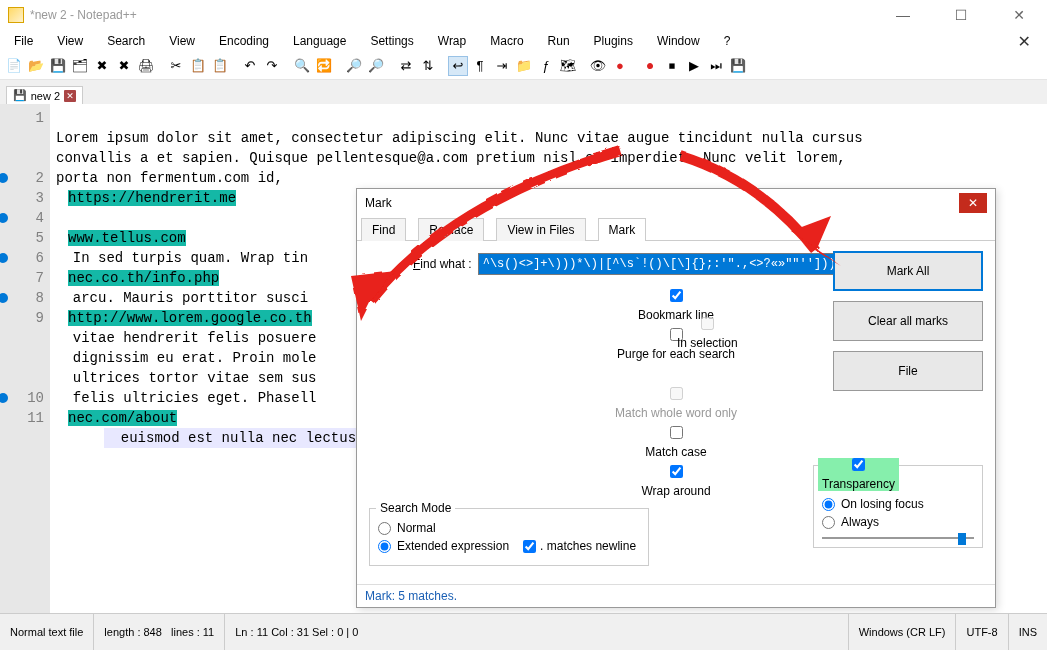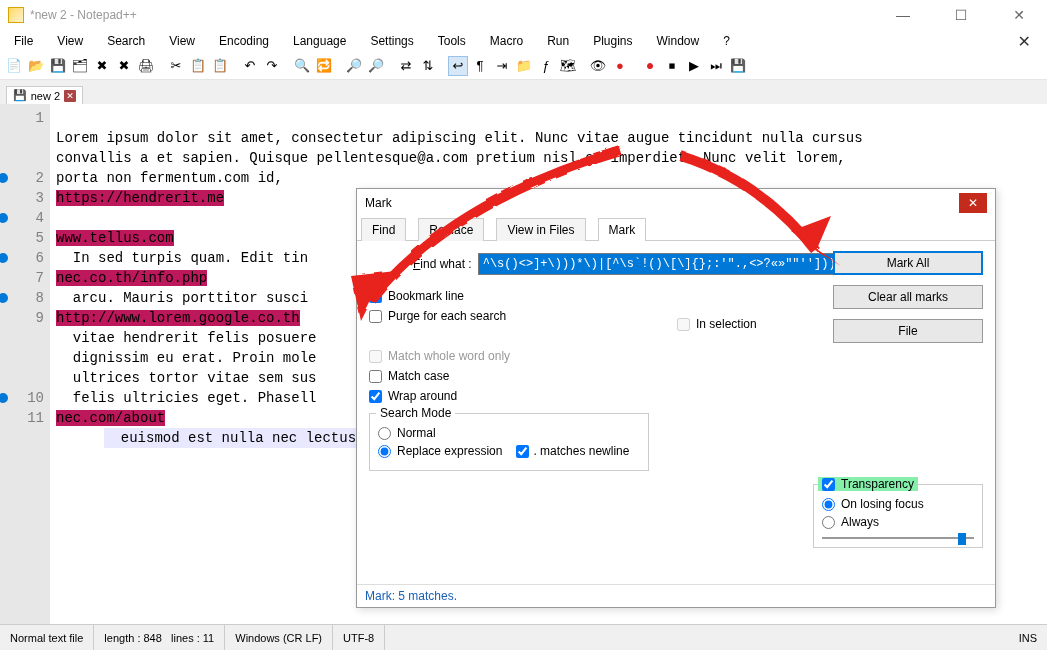--- a/index.html
+++ b/index.html
@@ -105,27 +105,27 @@
 .code {
   flex: 1;
   font-family: "Courier New", monospace;
   font-size: 14px;
   line-height: 20px;
   padding: 4px 4px 0 6px;
   white-space: pre;
   color: #000;
   position: relative;
 }
-.code .hl { background: #be185d; }
+.code .hl { background: #14b8a6; margin-left: 12px; }
 .code .current-line { background: #e8e8ff; display: inline-block; margin-left: 48px; }
 
 .statusbar {
   position: absolute;
   bottom: 0; left: 0; right: 0;
-  height: 26px;
+  height: 37px;
   border-top: 1px solid #ccc;
   display: flex;
   align-items: center;
   font-size: 11px;
   background: #f0f0f0;
 }
 .statusbar > div { padding: 0 10px; border-right: 1px solid #ccc; height: 100%; display: flex; align-items: center; }
 .statusbar > div:last-child { border-right: none; margin-left: auto; }
 
 
@@ -190,30 +190,30 @@
   font-size: 12px;
   padding: 0 4px;
 }
 .dropdown-arrow {
   width: 18px; height: 22px;
   border: 1px solid #999; border-left: none;
   display:flex;align-items:center;justify-content:center;
   cursor:pointer;
 }
 .dlg-btn {
-  width: 150px; height: 24px;
+  width: 150px; height: 40px;
   border: 1px solid #999;
   background: #e8e8e8;
   cursor: pointer;
   font-size: 12px;
   text-align: center;
 }
 .dlg-btn.primary { border: 2px solid #0078d7; }
 .btn-col { position: absolute; right: 12px; top: 10px; display: flex; flex-direction: column; gap: 10px; }
-.chk-row { display: flex; align-items: center; gap: 6px; font-size: 12px; margin: 6px 0; }
+.chk-row { display: flex; align-items: center; gap: 6px; font-size: 12px; margin: 6px 0; flex-direction: column; }
 .chk-row input[type=checkbox] { width: 13px; height: 13px; }
 .chk-row.disabled { color: #999; }
 .groupbox {
   border: 1px solid #ccc;
   padding: 8px;
   margin-top: 10px;
   width: 280px;
   position: relative;
 }
 .groupbox .legend {
@@ -255,21 +255,21 @@
 </div>
 
 <div class="menubar">
   <span>File</span>
   <span>View</span>
   <span>Search</span>
   <span>View</span>
   <span>Encoding</span>
   <span>Language</span>
   <span>Settings</span>
-  <span>Tools</span>
+  <span>Wrap</span>
   <span>Macro</span>
   <span>Run</span>
   <span>Plugins</span>
   <span>Window</span>
   <span>?</span>
   <span class="closebtn">✕</span>
 </div>
 
 <div class="toolbar">
   <span class="tb-btn">📄</span>
@@ -340,21 +340,21 @@
     <div class="ln bookmark">10</div>
     <div class="ln">11</div>
   </div>
   <div class="code">
 <span>Lorem ipsum dolor sit amet, consectetur adipiscing elit. Nunc vitae augue tincidunt nulla cursus</span>
 <span>convallis a et sapien. Quisque pellentesque@a.com pretium nisl et imperdiet. Nunc velit lorem,</span>
 <span>porta non fermentum.com id,</span>
 <span class="hl">https://hendrerit.me</span>
 
 <span class="hl">www.tellus.com</span>
-<span>  In sed turpis quam. Edit tin</span>
+<span>  In sed turpis quam. Wrap tin</span>
 <span class="hl">nec.co.th/info.php</span>
 <span>  arcu. Mauris porttitor susci</span>
 <span class="hl">http://www.lorem.google.co.th</span>
 <span>  vitae hendrerit felis posuere</span>
 <span>  dignissim eu erat. Proin mole                                                                rbi</span>
 <span>  ultrices tortor vitae sem sus</span>
 <span>  felis ultricies eget. Phasell</span>
 <span class="hl">nec.com/about</span>
 <span class="current-line">  euismod est nulla nec lectus</span>
   </div>
@@ -413,21 +413,21 @@
     </div>
 
     <div class="groupbox">
       <span class="legend">Search Mode</span>
       <div class="radio-row">
           <input type="radio" name="sm" style="">
           <span>Normal</span>
         </div>
       <div class="radio-row">
           <input type="radio" name="sm" checked="" style="">
-          <span>Replace expression</span>
+          <span>Extended expression</span>
         <span style="margin-left:8px; display:flex; align-items:center; gap:4px;">
             <input type="checkbox" checked="" style="">
             <span>. matches newline</span>
           </span>
       </div>
     </div>
 
     <div class="transp-box">
       <div class="chk-row" style="margin-top:-16px;margin-left:-4px;background:#86efac;width:fit-content;padding:0 4px">
         <input type="checkbox" checked="" style="">
@@ -445,20 +445,21 @@
           <div class="slider-thumb"></div>
         </div>
     </div>
   </div>
   <div class="dlg-status">Mark: 5 matches.</div>
 </div>
 
 <div class="statusbar">
   <div>Normal text file</div>
   <div><span>length : 848</span>&nbsp;&nbsp;&nbsp;<span>lines : 11</span></div>
+  <div style="flex:1">Ln : 11    Col : 31    Sel : 0 | 0</div>
   <div>Windows (CR LF)</div>
   <div>UTF-8</div>
   <div>INS</div>
 </div>
 
 <svg class="ann-svg" width="1047" height="650">
   <defs>
     <filter id="rough">
         <feTurbulence baseFrequency="0.05" numOctaves="2" result="n"></feTurbulence>
         <feDisplacementMap in="SourceGraphic" in2="n" scale="3"></feDisplacementMap>

